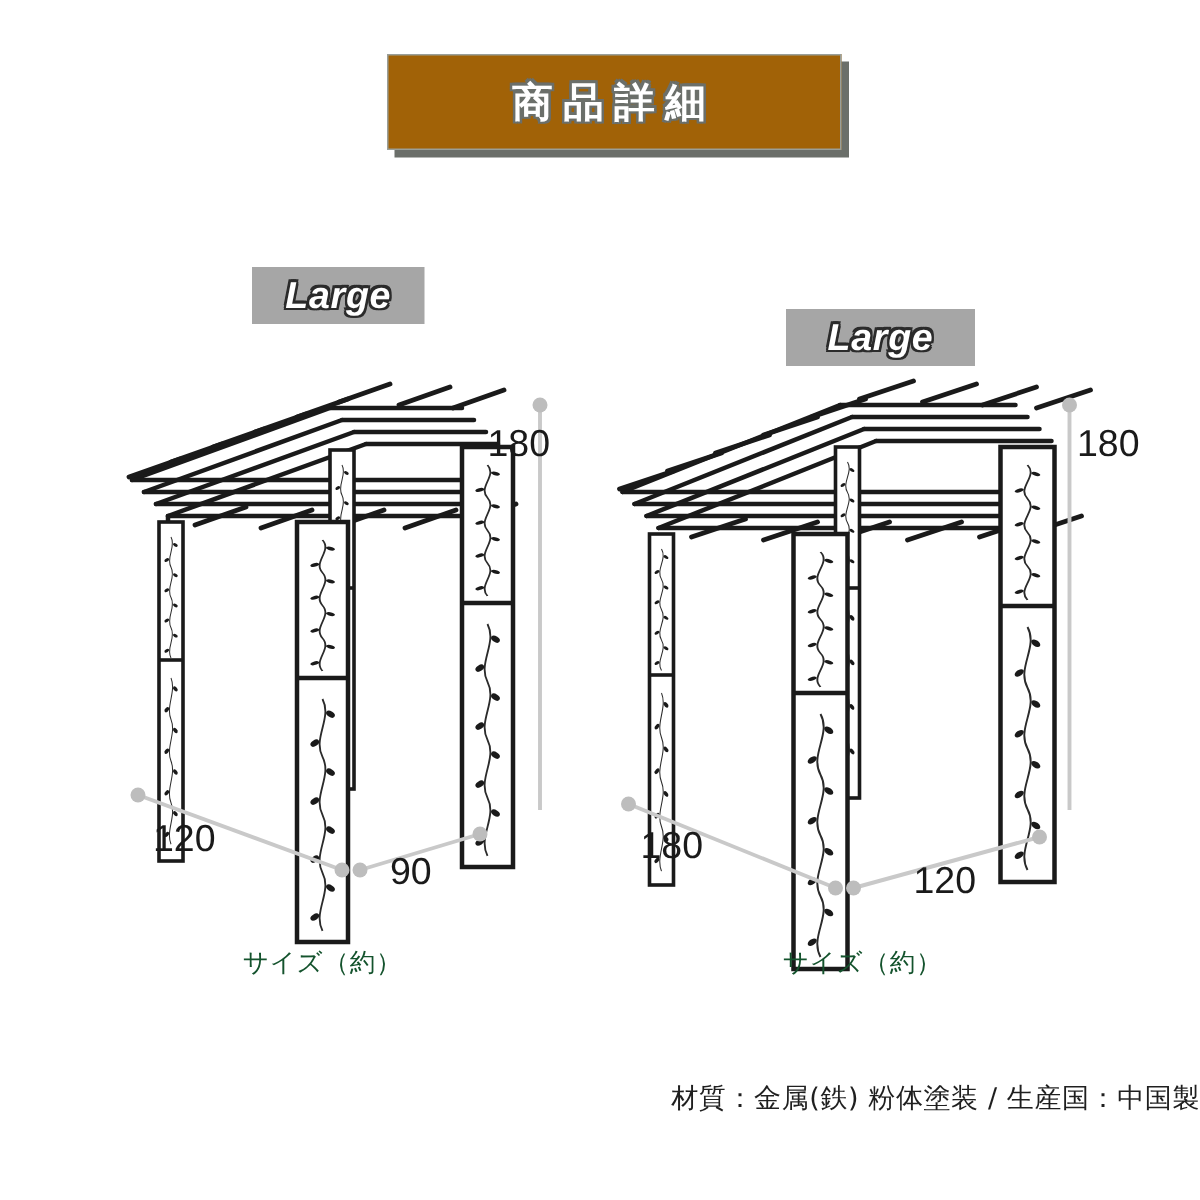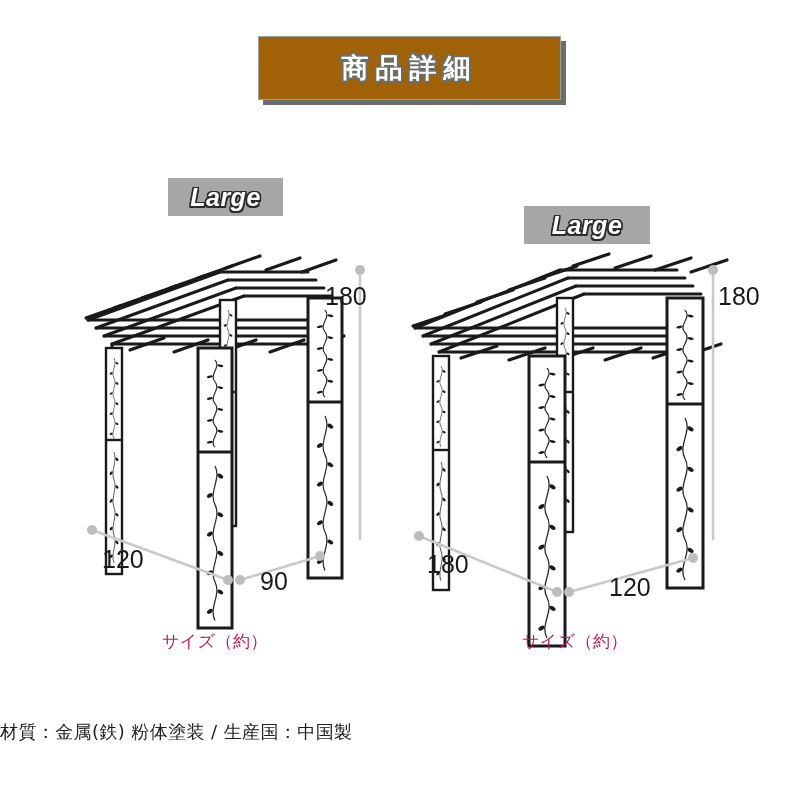--- a/index.html
+++ b/index.html
@@ -69,36 +69,36 @@
     color: #1a1a1a;
     font-family: "Liberation Sans", "DejaVu Sans", sans-serif;
     white-space: nowrap;
   }
 
   
   .spec-block { position: absolute; text-align: center; }
   #spec-small { left: 70px;  top: 630px; width: 290px; }
   #spec-large { left: 430px; top: 630px; width: 290px; }
   .spec-heading {
-    font-size: 17px; color: #be185d; letter-spacing: 0.5px;
+    font-size: 17px; color: #14532d; letter-spacing: 0.5px;
     font-family: "DejaVu Sans", "Liberation Sans", sans-serif;
     margin-bottom: 7px;
   }
   .spec-dims {
     font-size: 20px; color: #1a1a1a; white-space: nowrap;
     font-family: "DejaVu Sans", "Liberation Sans", sans-serif;
   }
   .spec-dims .unit { font-size: 15px; }
   .spec-dims .jp   { font-size: 15px; }
 
   
   #material-line {
     position: absolute;
     left: 0; top: 720px; width: 800px;
-    text-align: left;
+    text-align: right;
     font-size: 18px; color: #1f1f1f; letter-spacing: 0.4px;
     font-family: "DejaVu Sans", "Liberation Sans", sans-serif;
   }
 </style>
 </head>
 <body>
 
 <div id="page">
 
   <div class="header-box">

